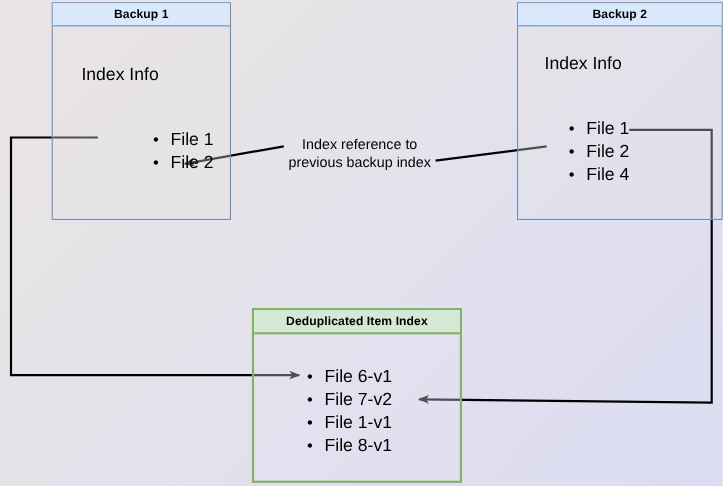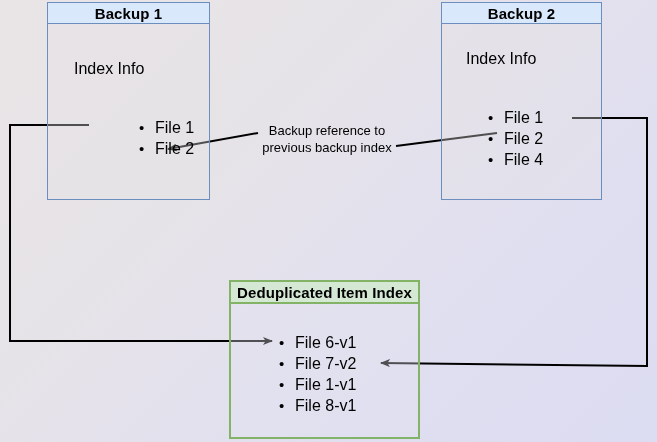--- a/index.html
+++ b/index.html
@@ -34,21 +34,21 @@
   }
   .box.green {
     border: 2px solid #82b366;
     background: rgba(226, 226, 240, 0.35);
   }
   .box-header {
     box-sizing: border-box;
     height: 21px;
     border-bottom: 1px solid #6c8ebf;
     background: #dae8fc;
-    font-size: 15px;
+    font-size: 11px;
     font-weight: bold;
     color: #000;
     display: flex;
     align-items: center;
     justify-content: center;
     letter-spacing: 0.1px;
   }
   .box.green .box-header {
     border-bottom: 2px solid #82b366;
     background: #d5e8d4;
@@ -115,21 +115,21 @@
     <div class="box-header">
       <span>Backup 1</span>
     </div>
     <div class="box-title" style="left:26px; top:57px;">Index Info</div>
     <ul class="file-list" style="left:91px; top:114px;">
       <li>File 1</li>
       <li>File 2</li>
     </ul>
   </div>
 
-  <div class="box" style="left:441px; top:2px; width:161px; height:198px;">
+  <div class="box" style="left:470px; top:2px; width:187px; height:198px;">
     <div class="box-header">
       <span>Backup 2</span>
     </div>
     <div class="box-title" style="left:24px; top:47px;">Index Info</div>
     <ul class="file-list" style="left:46px; top:104px;">
       <li>File 1</li>
       <li>File 2</li>
       <li>File 4</li>
     </ul>
   </div>
@@ -140,17 +140,17 @@
     </div>
     <ul class="file-list" style="left:48px; top:50px;">
       <li>File 6-v1</li>
       <li>File 7-v2</li>
       <li>File 1-v1</li>
       <li>File 8-v1</li>
     </ul>
   </div>
 
   <div class="center-label" style="left:247px; top:122px; width:160px;">
-    <div>Backup reference to</div>
+    <div>Index reference to</div>
     <div>previous backup index</div>
   </div>
 
 </div>
 
 </body></html>

